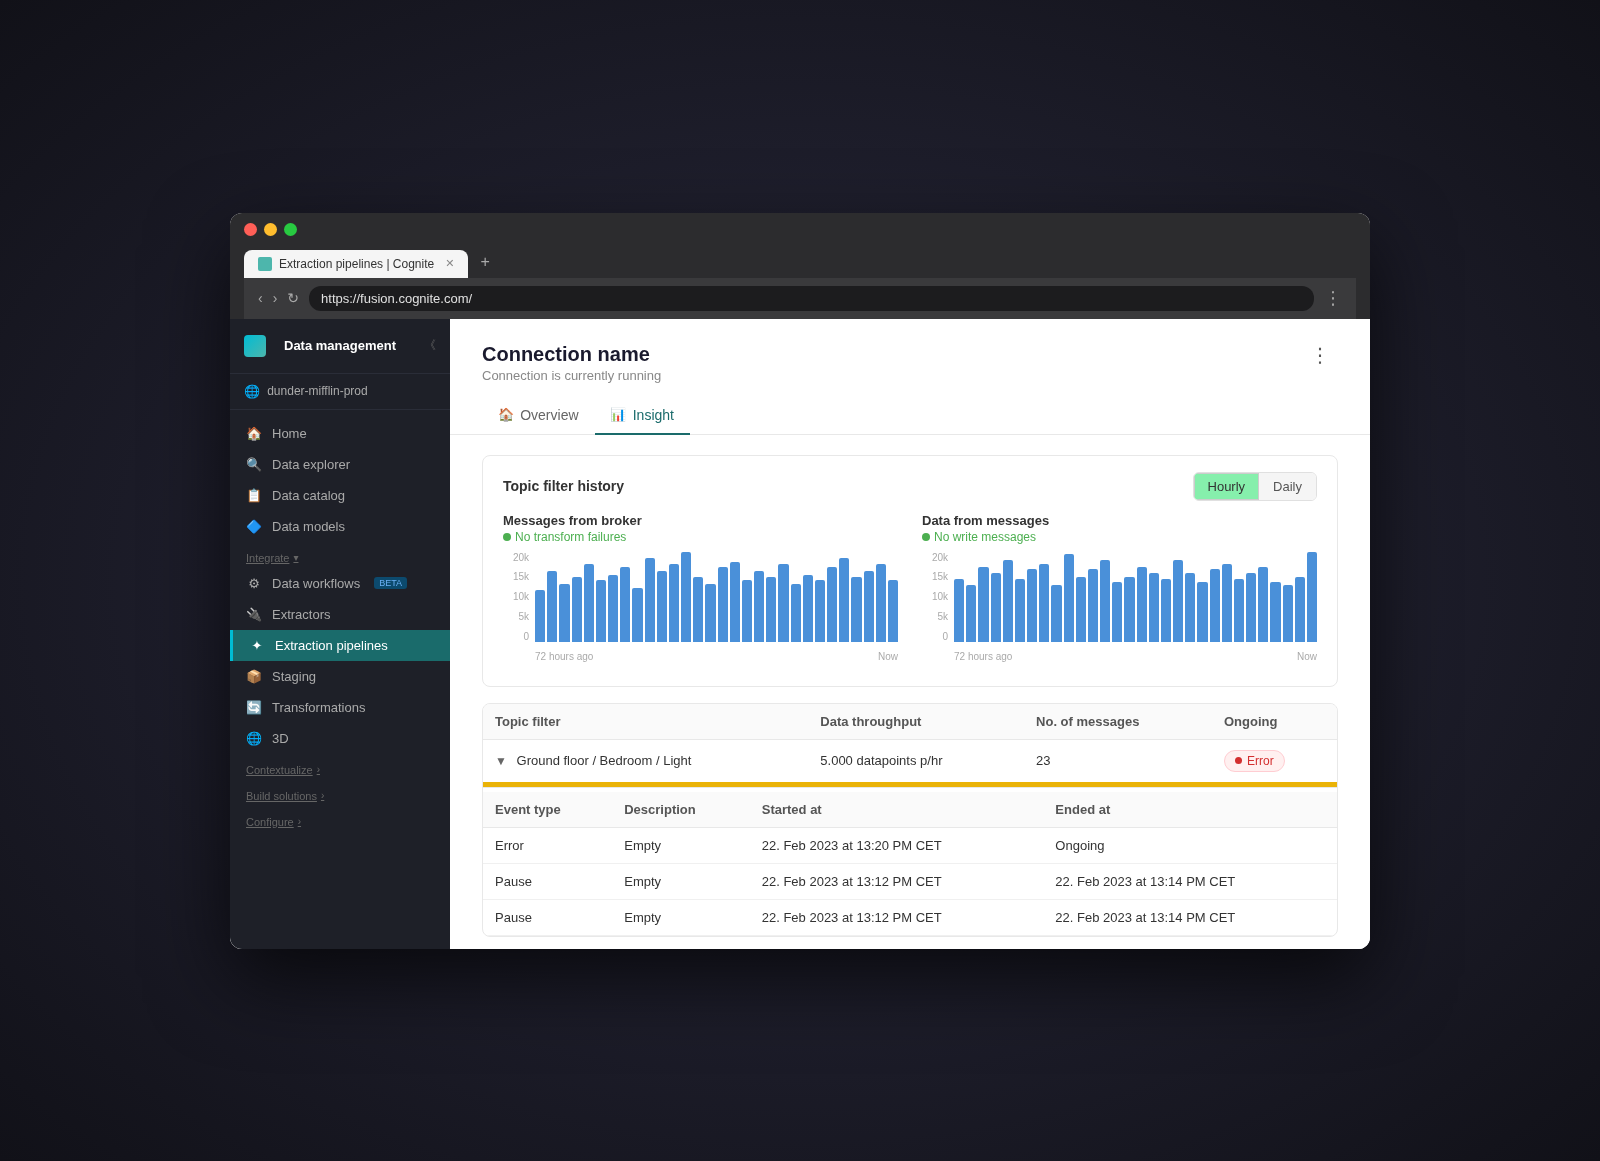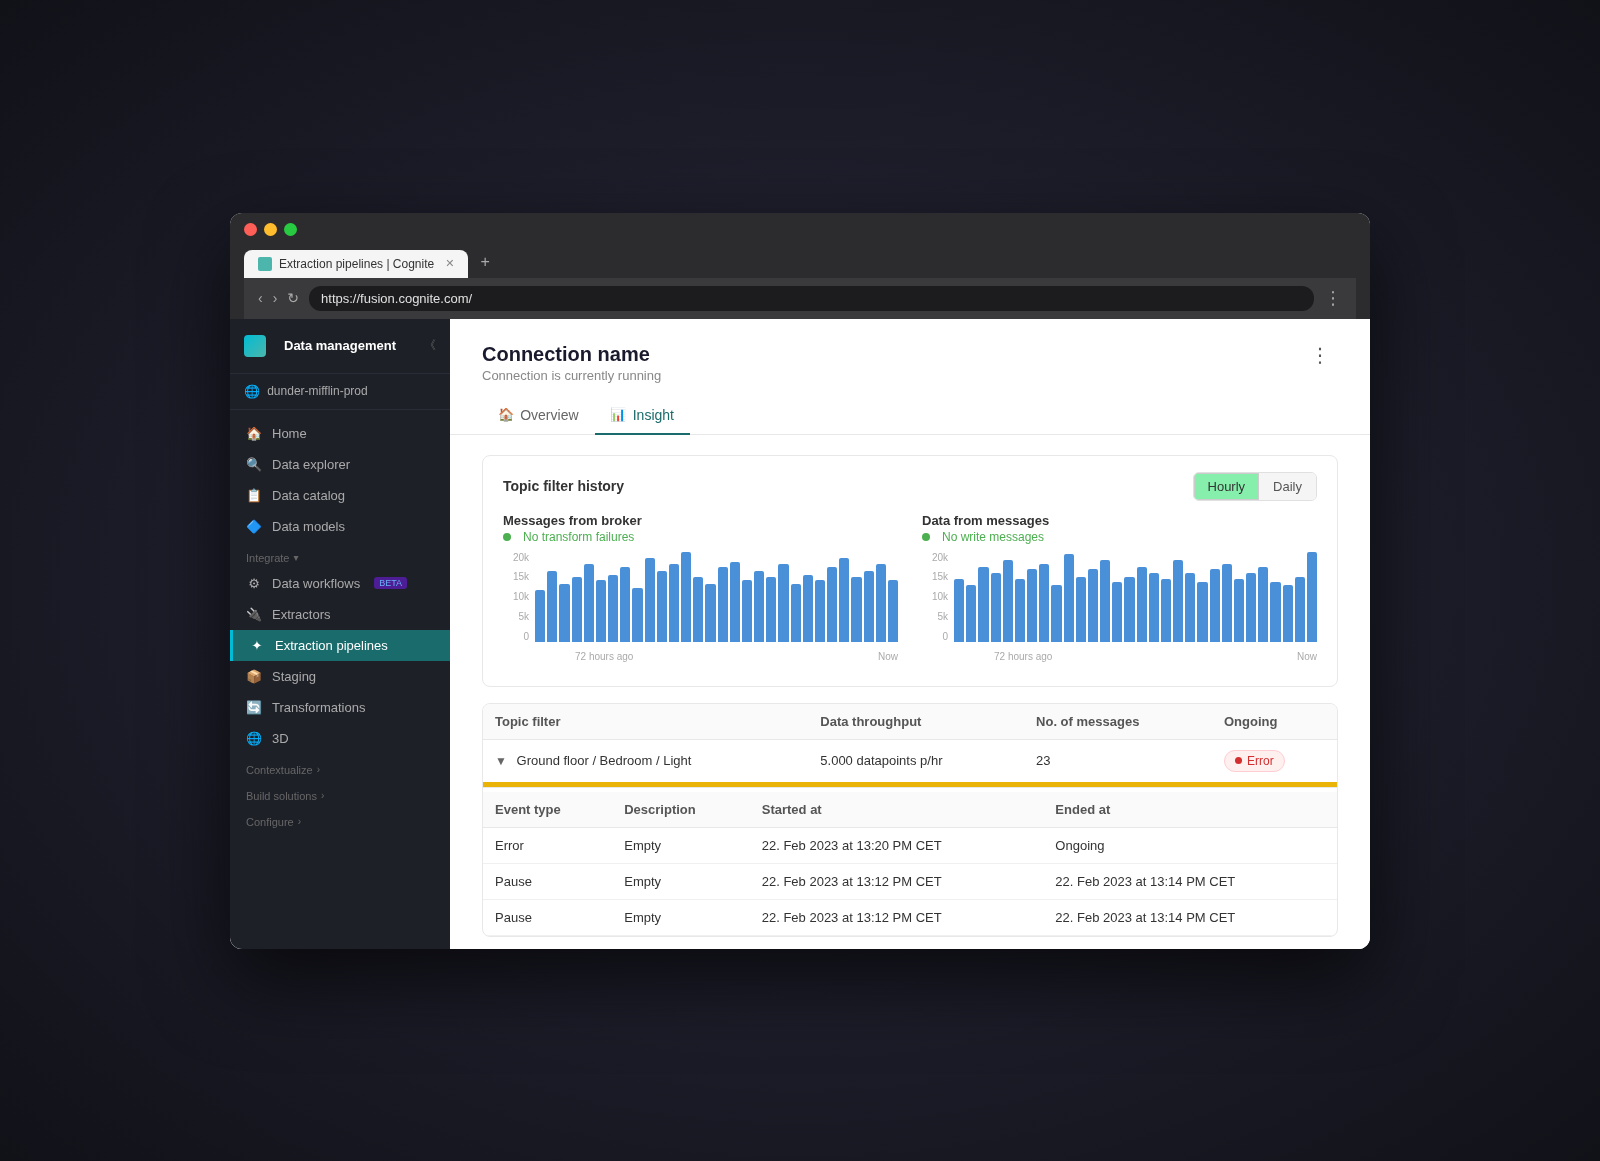--- a/index.html
+++ b/index.html
@@ -123,25 +123,26 @@
     .nav-item .icon { width: 16px; text-align: center; font-size: 13px; }
     .section-label {
       padding: 10px 16px 4px;
       font-size: 11px;
       color: #666;
       text-transform: none;
       cursor: pointer;
       display: flex;
       align-items: center;
       gap: 4px;
+      text-decoration: underline;
     }
     .section-label .arrow { font-size: 10px; }
     .beta-badge {
       font-size: 9px;
-      background: #4c1d95;
+      background: #0c4a6e;
       color: #6ab0f5;
       padding: 1px 5px;
       border-radius: 3px;
       margin-left: 4px;
     }
     
     .main-content {
       flex: 1;
       background: #fff;
       overflow-y: auto;
@@ -201,21 +202,21 @@
       cursor: pointer;
       border: none;
       background: #f5f5f5;
       color: #555;
     }
     .toggle-btn.active { background: #86efac; color: #333; font-weight: 500; box-shadow: inset 0 0 0 1px #ccc; }
     
     .charts-row { display: flex; gap: 24px; margin-bottom: 8px; }
     .chart-block { flex: 1; }
     .chart-label { font-size: 13px; font-weight: 700; color: #333; margin-bottom: 2px; }
-    .chart-status { font-size: 12px; color: #4caf50; display: flex; align-items: center; gap: 12px; margin-bottom: 8px; }
+    .chart-status { font-size: 12px; color: #4caf50; display: flex; align-items: center; gap: 4px; margin-bottom: 8px; }
     .status-dot { width: 8px; height: 8px; border-radius: 50%; background: #4caf50; }
     .chart-wrap { position: relative; height: 110px; }
     .chart-y-axis {
       position: absolute;
       left: 0; top: 0; bottom: 20px;
       width: 30px;
       display: flex;
       flex-direction: column;
       justify-content: space-between;
       font-size: 10px;
@@ -236,21 +237,20 @@
       border-radius: 2px 2px 0 0;
       min-width: 4px;
     }
     .chart-x-labels {
       position: absolute;
       left: 32px; right: 0; bottom: 0;
       display: flex;
       justify-content: space-between;
       font-size: 10px;
       color: #aaa;
-      margin-left: 40px;
     }
     
     .data-table { width: 100%; border-collapse: collapse; font-size: 13px; }
     .data-table th {
       text-align: left;
       padding: 10px 12px;
       color: #555;
       font-weight: 600;
       border-bottom: 1px solid #e8e8e8;
       background: #fafafa;

